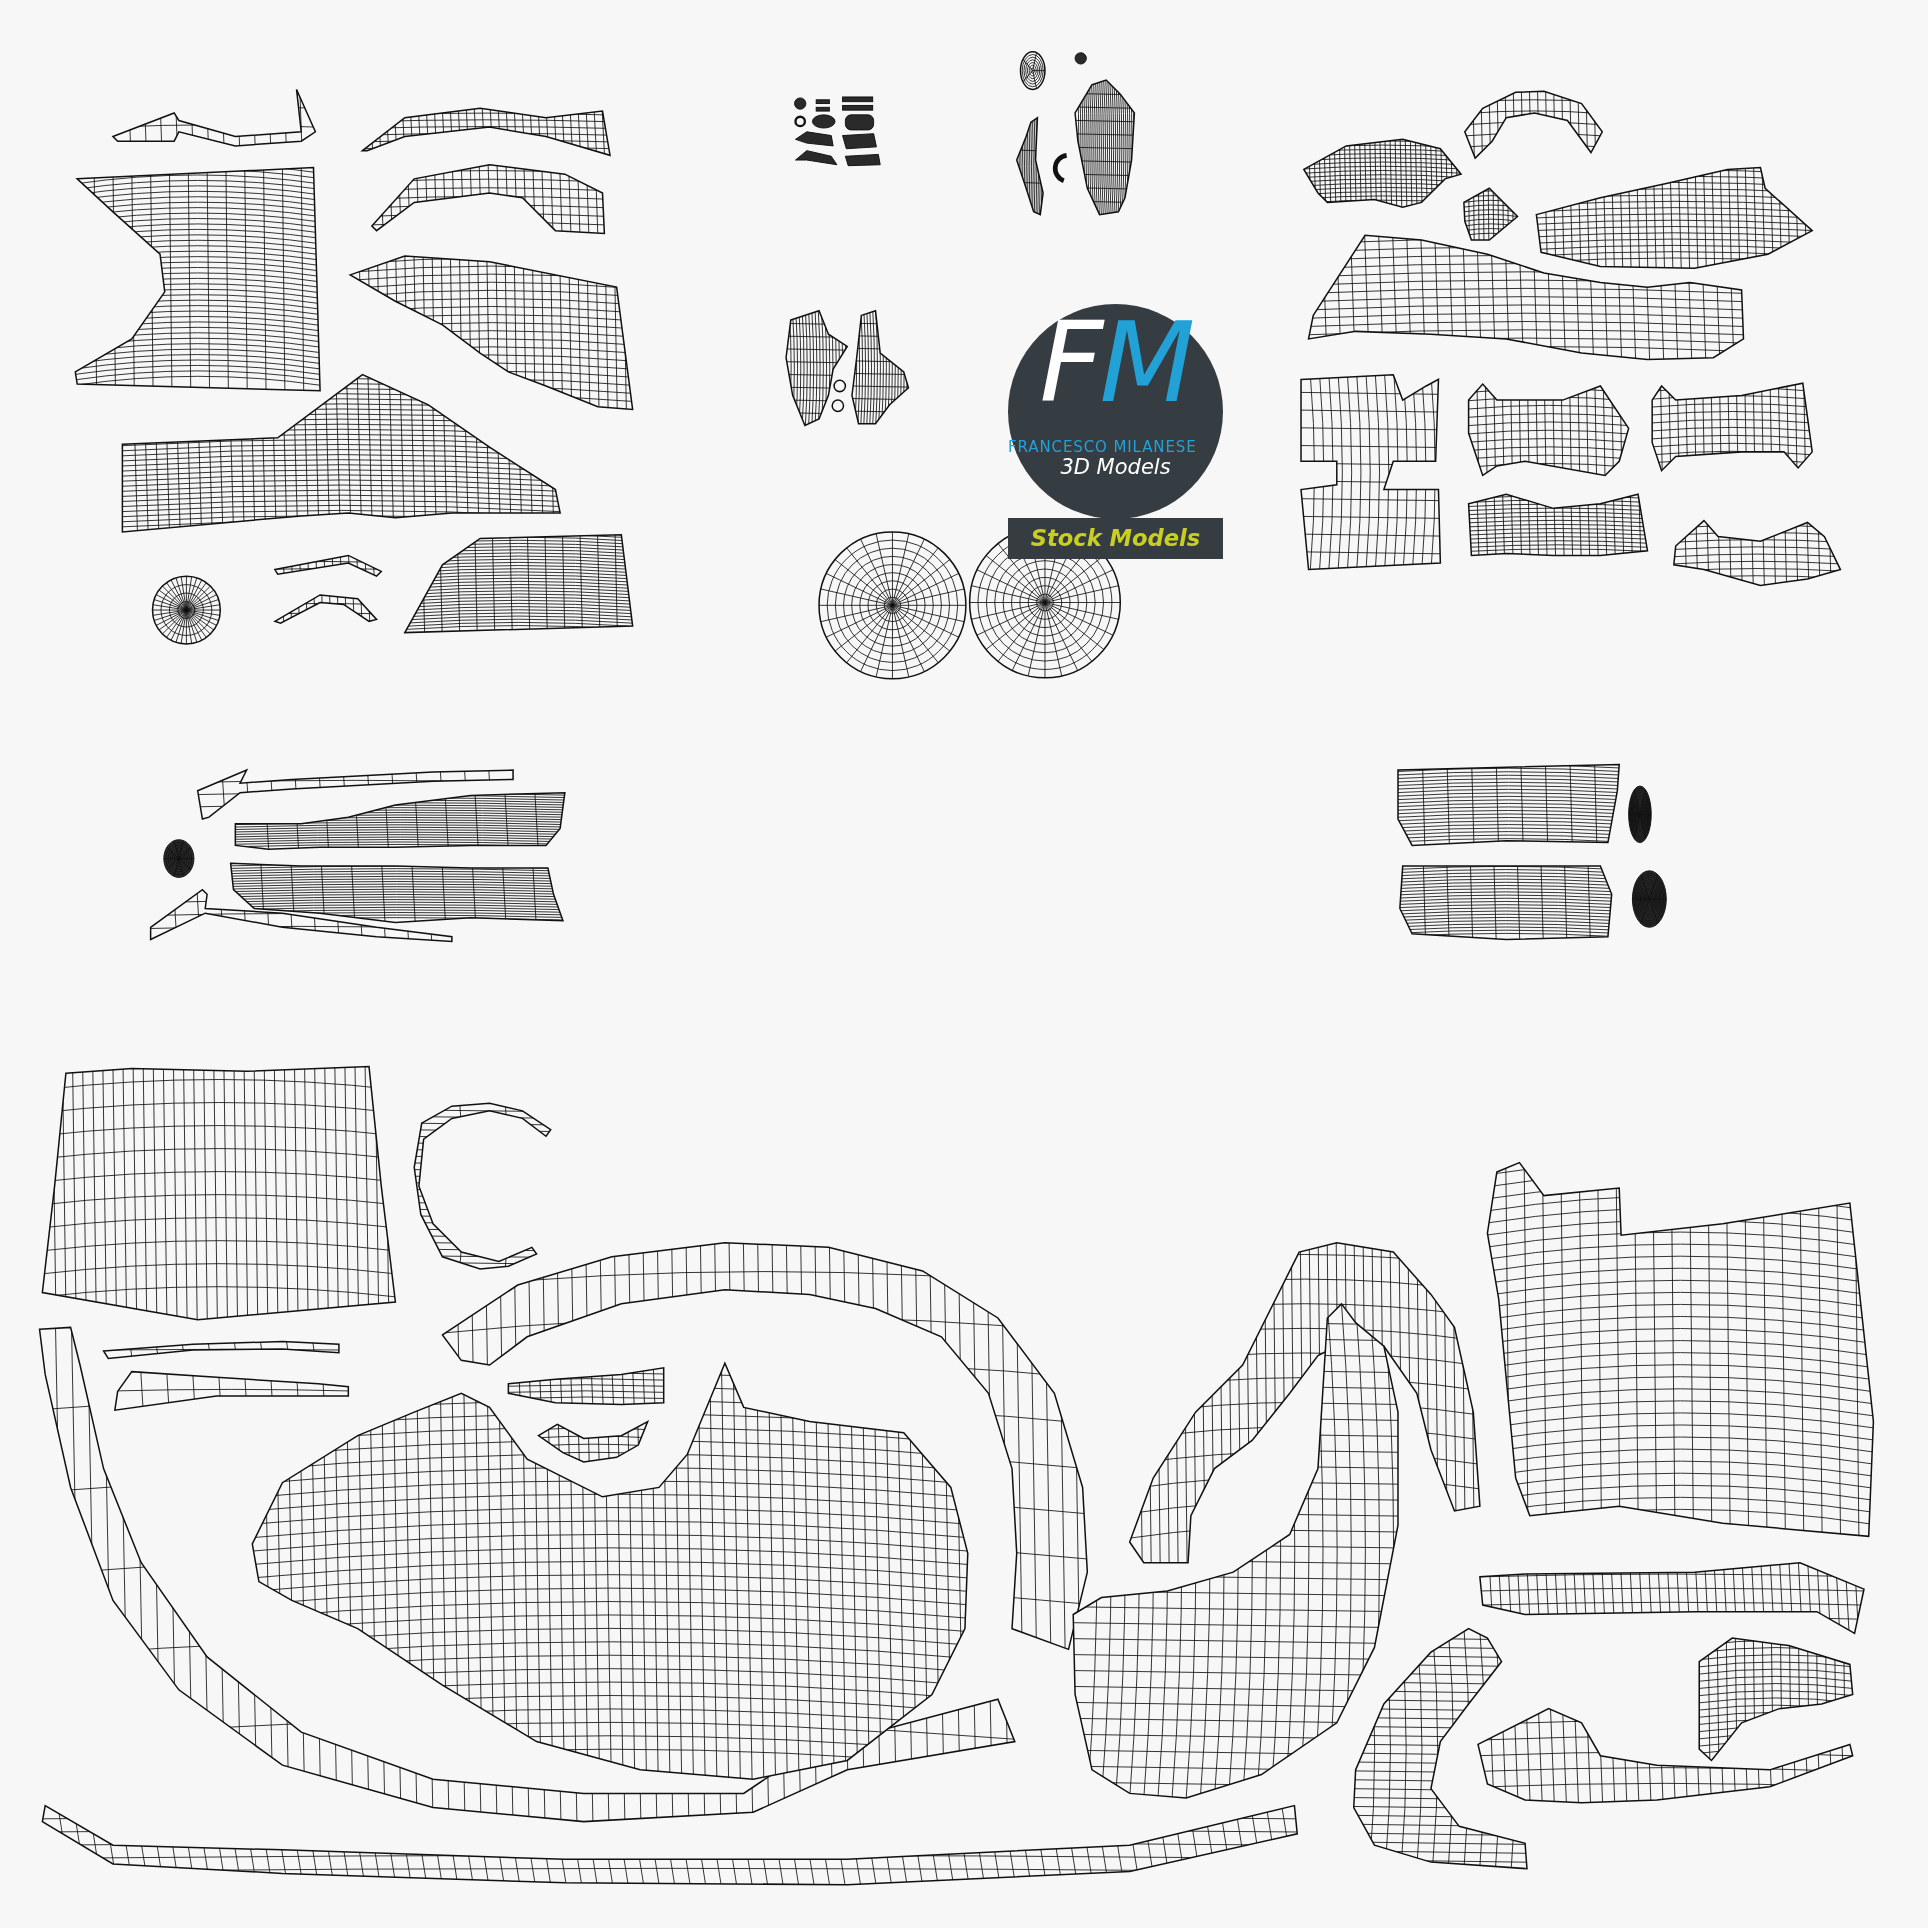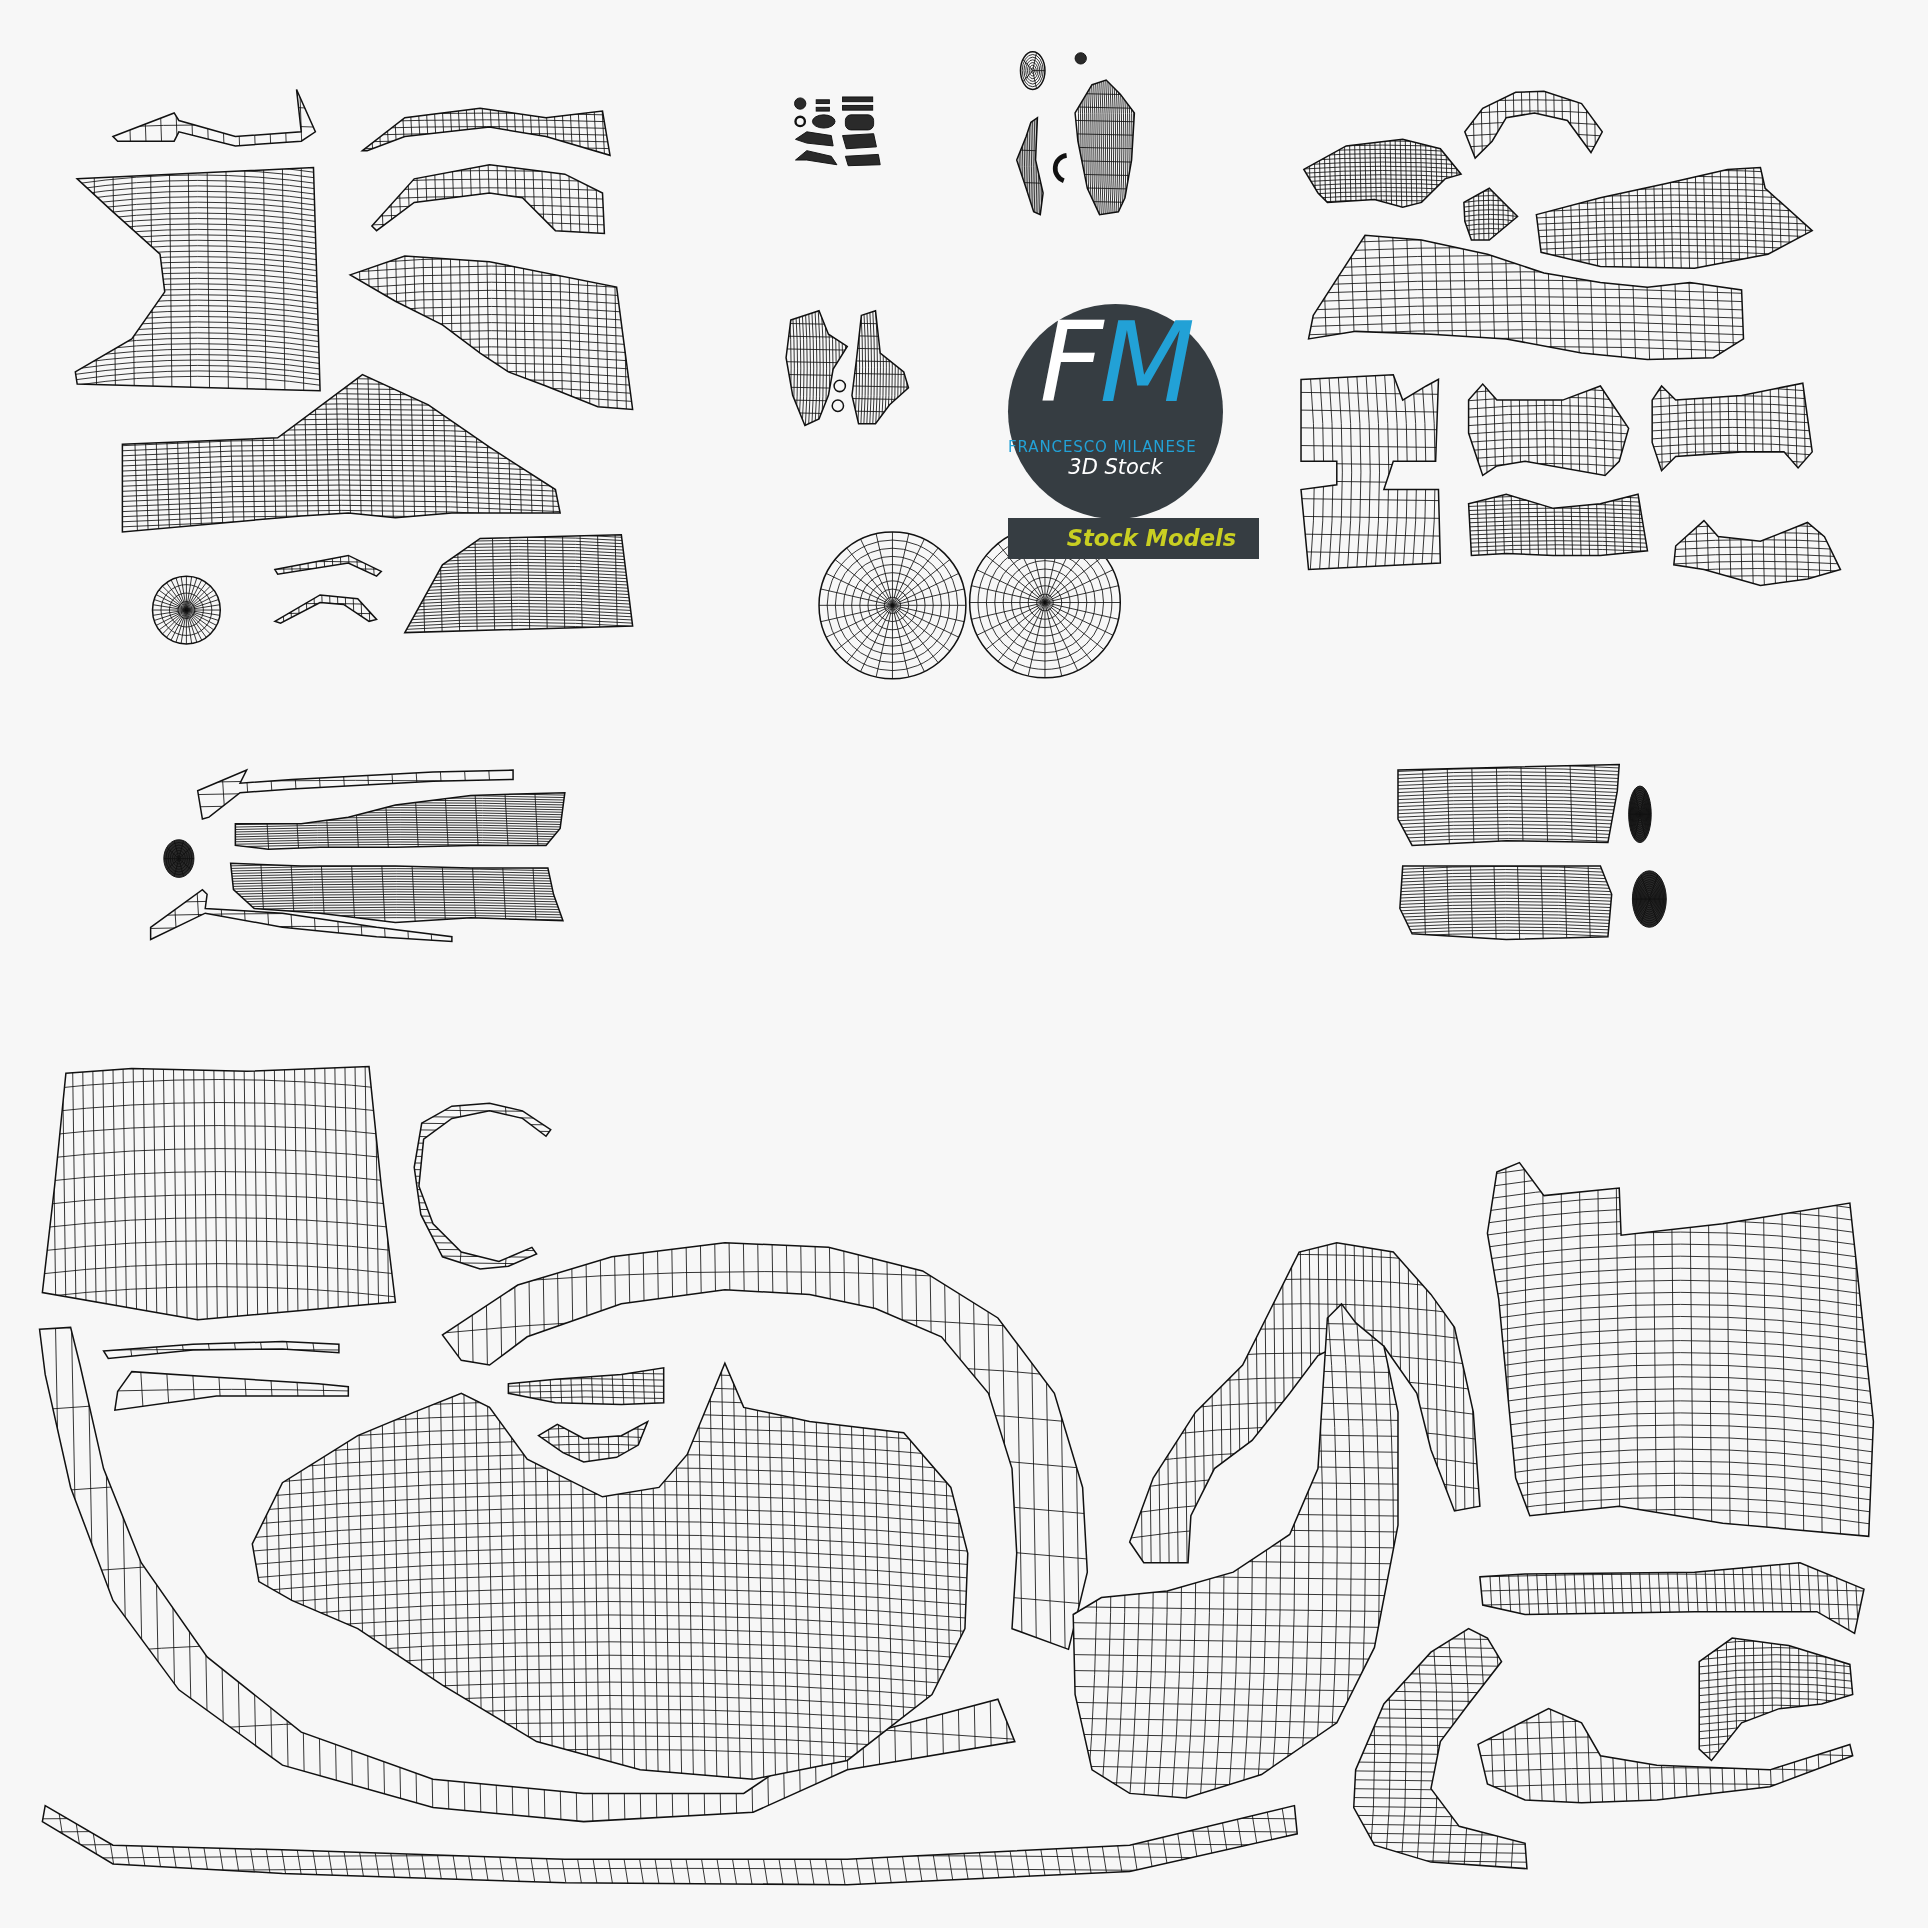--- a/index.html
+++ b/index.html
@@ -4,21 +4,21 @@
 <style>
   html, body { margin:0; padding:0; background:#f7f7f7; }
   body { width:1928px; height:1928px; position:relative; overflow:hidden; font-family:"DejaVu Sans", sans-serif; }
   #canvas { position:absolute; left:0; top:0; width:1928px; height:1928px; }
   .logo { position:absolute; left:1008px; top:304px; width:215px; height:215px; border-radius:50%; background:#363d42; }
   .logo .fm { position:absolute; left:0; top:3px; width:215px; text-align:center; font-size:111px; font-style:italic; line-height:111px; letter-spacing:-3.8px; font-family:"DejaVu Sans", sans-serif; font-weight:normal; }
   .logo .fm .f { color:#ffffff; }
   .logo .fm .m { color:#22a1d6; }
   .logo .sub { position:absolute; left:0; top:134px; width:215px; text-align:left; color:#22a1d6; font-size:15px; letter-spacing:0.9px; }
   .logo .models { position:absolute; left:0; top:151px; width:215px; text-align:center; color:#ffffff; font-size:21px; font-style:italic; }
-  .stock { position:absolute; left:1008px; top:518px; width:215px; height:41px; background:#363d42; color:#c9cf22; font-weight:bold; font-style:italic; font-size:22.6px; line-height:41px; text-align:center;padding-left:36px; }
+  .stock { position:absolute; left:1008px; top:518px; width:215px; height:41px; background:#363d42; color:#c9cf22; font-weight:bold; font-style:italic; font-size:22.6px; line-height:41px; text-align:center; }
   svg .island { fill:#f7f7f7; stroke:#111; stroke-width:1.6; }
   svg .grid { fill:none; stroke:#111; stroke-width:0.9; }
   svg .dense { fill:#2a2a2a; stroke:#111; stroke-width:1; }
 </style>
 </head>
 <body>
 
 <svg id="canvas" xmlns="http://www.w3.org/2000/svg" width="1928" height="1928" viewBox="0 0 2048 2048">
   <rect x="0" y="0" width="2048" height="2048" fill="#f7f7f7"></rect>
   <g id="islands">
@@ -2251,16 +2251,16 @@
       <circle cx="892" cy="410" r="6" class="island"></circle>
       <circle cx="890" cy="431" r="6" class="island"></circle>
     </g>
 </svg>
 
 <div class="logo">
   <div class="fm">
     <span class="f">F</span><span class="m">M</span>
   </div>
   <div class="sub">FRANCESCO MILANESE</div>
-  <div class="models">3D Stock</div>
+  <div class="models">3D Models</div>
 </div>
 <div class="stock">Stock Models</div>
 
 
 </body></html>

